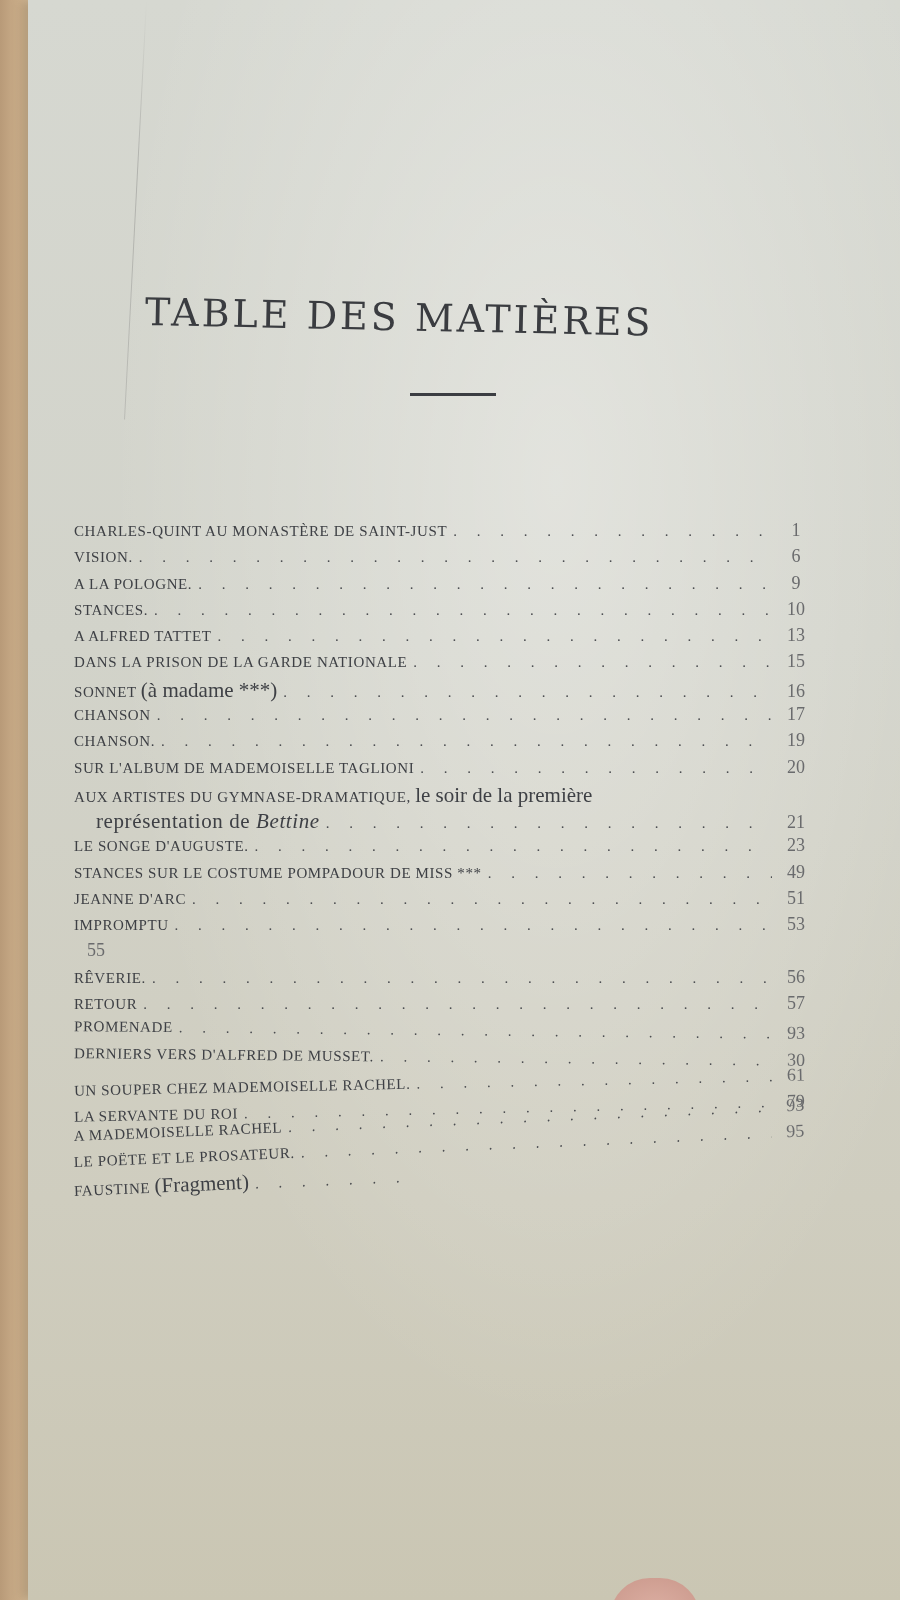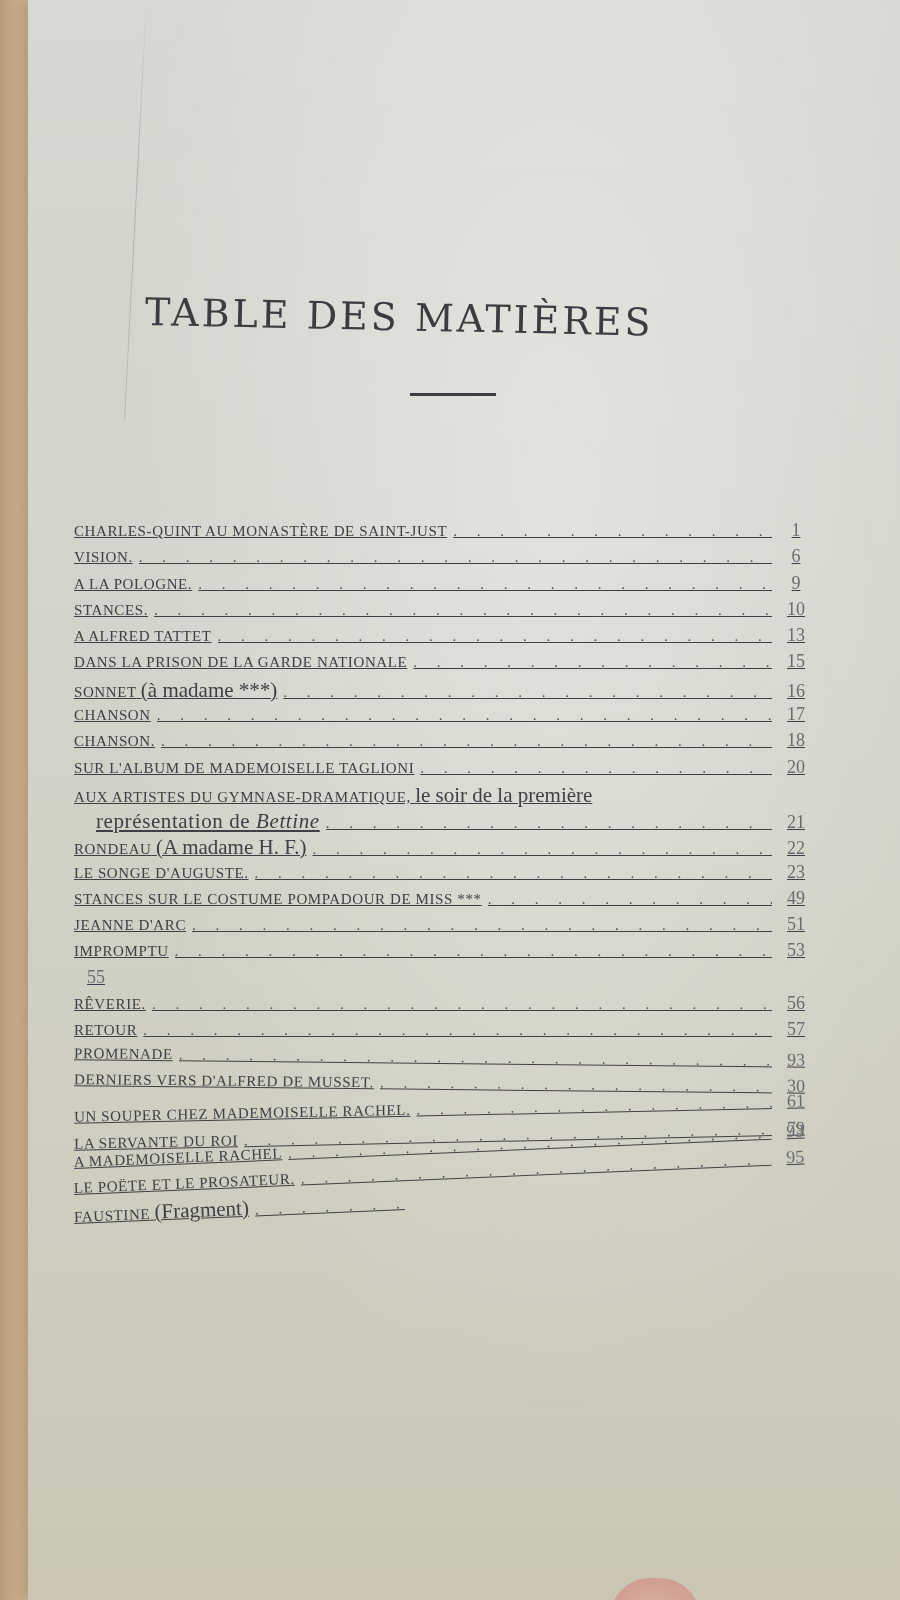--- a/index.html
+++ b/index.html
@@ -59,21 +59,20 @@
       height: 3px;
       background: #3b3d42;
     }
     .toc {
       position: absolute;
       left: 74px;
       top: 520px;
       width: 740px;
       font-family: "Liberation Serif", serif;
       color: #3e4045;
-      text-decoration: underline;
     }
     .row {
       position: relative;
       height: 26.3px;
       display: flex;
       align-items: baseline;
       white-space: nowrap;
     }
     .row.wrap-first { height: 26px; }
     .row .label {
@@ -188,43 +187,38 @@
 
     <div class="row">
       <span class="label">CHANSON</span>
       <span class="dots"></span>
       <span class="page-num">17</span>
     </div>
 
     <div class="row">
       <span class="label">CHANSON.</span>
       <span class="dots"></span>
-      <span class="page-num">18</span>
+      <span class="page-num">19</span>
     </div>
 
     <div class="row">
       <span class="label">SUR L'ALBUM DE MADEMOISELLE TAGLIONI</span>
       <span class="dots"></span>
       <span class="page-num">20</span>
     </div>
 
     <div class="row wrap-first">
       <span class="label"><span>AUX ARTISTES DU GYMNASE-DRAMATIQUE,</span> <span class="lc">le soir de la première</span></span>
     </div>
     <div class="row cont indent">
       <span class="label"><span>représentation de</span> <em>Bettine</em></span>
       <span class="dots"></span>
       <span class="page-num">21</span>
     </div>
 
-    <div class="row">
-      <span class="label"><span>RONDEAU</span> <span class="lc">(A madame H. F.)</span></span>
-      <span class="dots"></span>
-      <span class="page-num">22</span>
-    </div>
 
     <div class="row">
       <span class="label">LE SONGE D'AUGUSTE.</span>
       <span class="dots"></span>
       <span class="page-num">23</span>
     </div>
 
     <div class="row">
       <span class="label">STANCES SUR LE COSTUME POMPADOUR DE MISS ***</span>
       <span class="dots"></span>

